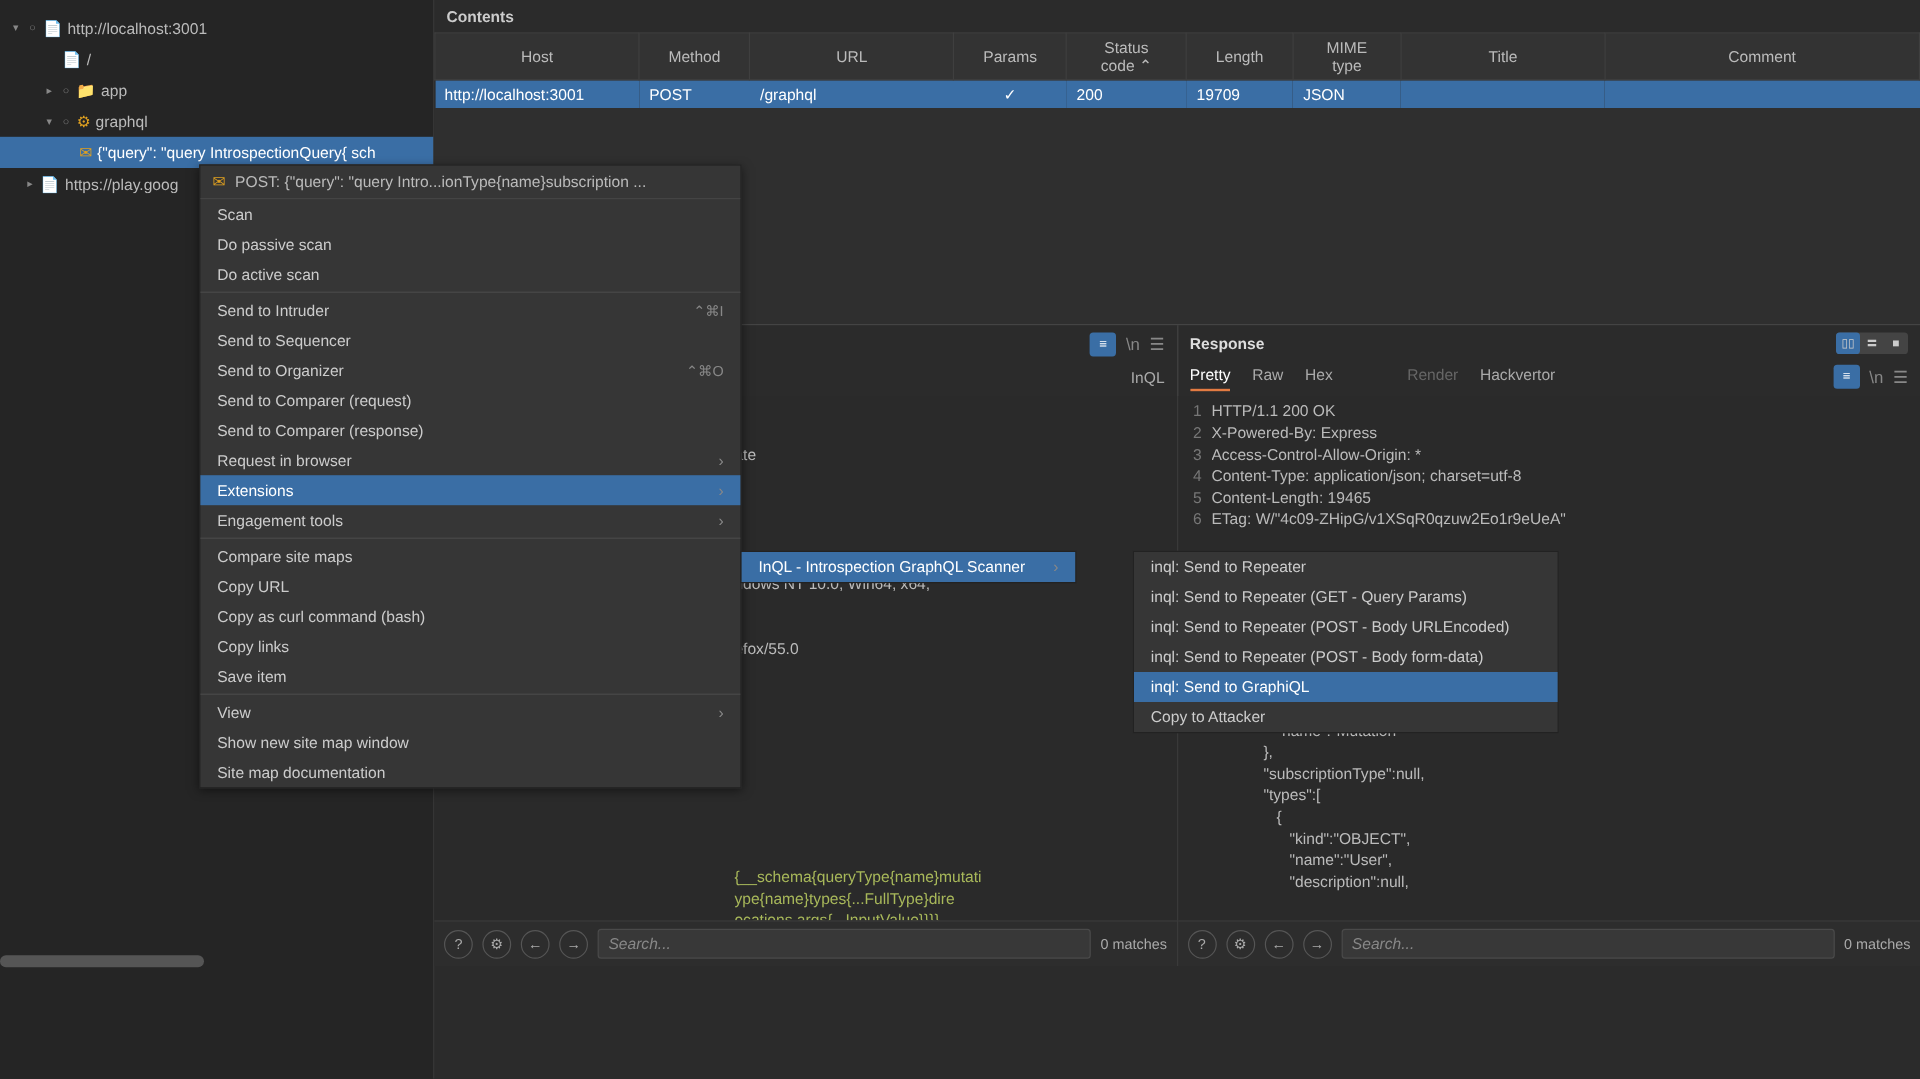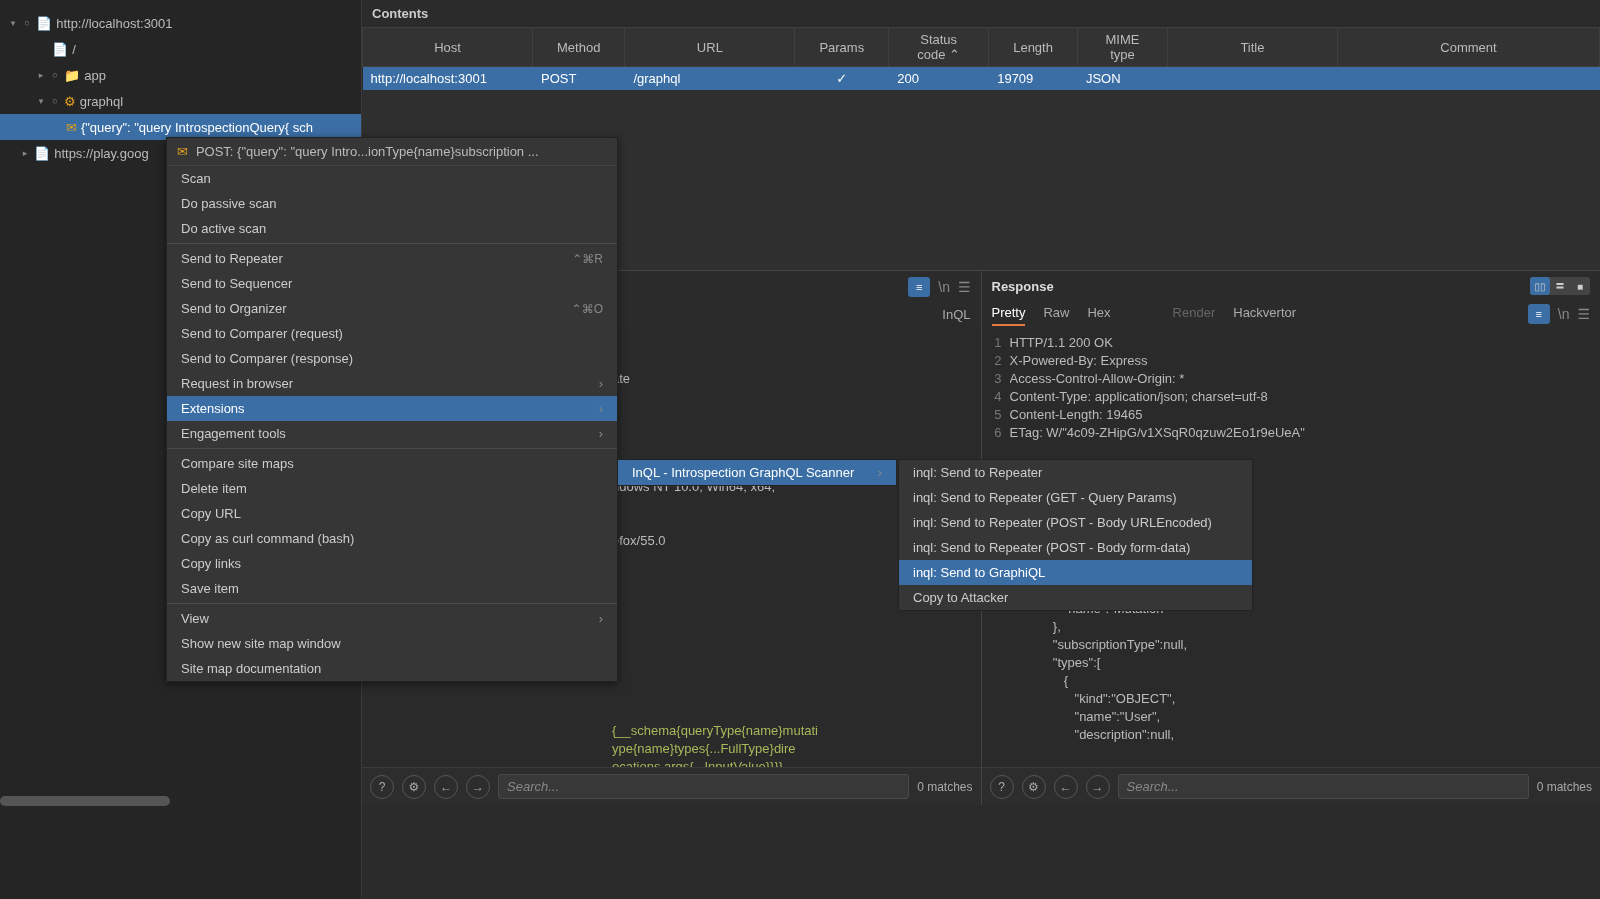--- a/index.html
+++ b/index.html
@@ -211,22 +211,22 @@
         <span>Scan</span>
       </div>
       <div class="ctx-item">
         <span>Do passive scan</span>
       </div>
       <div class="ctx-item">
         <span>Do active scan</span>
       </div>
       <div class="ctx-sep"></div>
       <div class="ctx-item">
-        <span>Send to Repeater</span>
-        <span class="ctx-shortcut">⌃⌘R</span>
+        <span>Send to Intruder</span>
+        <span class="ctx-shortcut">⌃⌘I</span>
       </div>
       <div class="ctx-item">
         <span>Send to Sequencer</span>
       </div>
       <div class="ctx-item">
         <span>Send to Organizer</span>
         <span class="ctx-shortcut">⌃⌘O</span>
       </div>
       <div class="ctx-item">
         <span>Send to Comparer (request)</span>
@@ -242,23 +242,20 @@
         <span>Extensions</span>
         <span class="ctx-sub">›</span>
       </div>
       <div class="ctx-item">
         <span>Engagement tools</span>
         <span class="ctx-sub">›</span>
       </div>
       <div class="ctx-sep"></div>
       <div class="ctx-item">
         <span>Compare site maps</span>
-      </div>
-      <div class="ctx-item">
-        <span>Delete item</span>
       </div>
       <div class="ctx-item">
         <span>Copy URL</span>
       </div>
       <div class="ctx-item">
         <span>Copy as curl command (bash)</span>
       </div>
       <div class="ctx-item">
         <span>Copy links</span>
       </div>
@@ -279,20 +276,20 @@
     </div>
 </div>
 
 <div class="submenu" style="left:617px; top:459px;">
   <div class="ctx-item hl">
     <span>InQL - Introspection GraphQL Scanner</span>
     <span class="ctx-sub">›</span>
   </div>
 </div>
 
-<div class="submenu2" style="left:898px; top:459px;" id="sm2">
+<div class="submenu2" style="left:944px; top:459px;" id="sm2">
     <div class="ctx-item">inql: Send to Repeater</div>
     <div class="ctx-item">inql: Send to Repeater (GET - Query Params)</div>
     <div class="ctx-item">inql: Send to Repeater (POST - Body URLEncoded)</div>
     <div class="ctx-item">inql: Send to Repeater (POST - Body form-data)</div>
     <div class="ctx-item hl">inql: Send to GraphiQL</div>
     <div class="ctx-item">Copy to Attacker</div>
   </div>
 
 </body></html>

